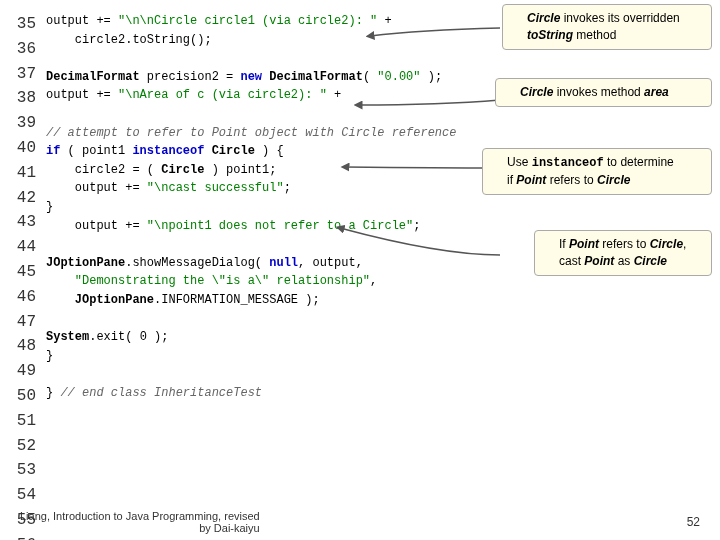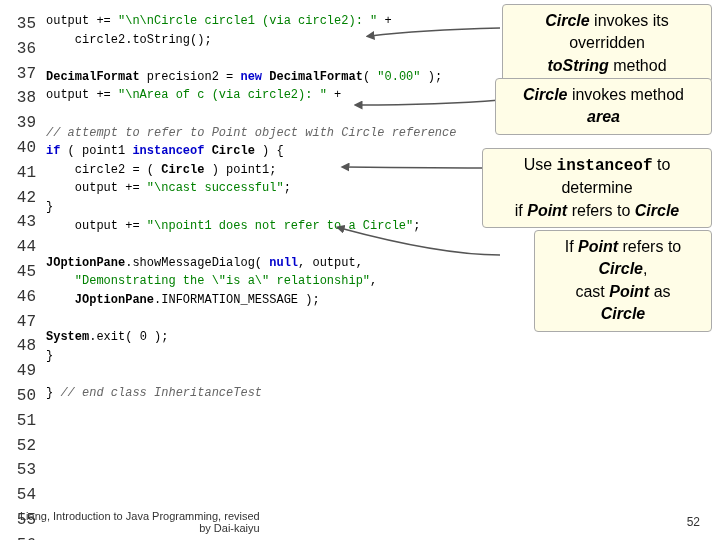--- a/index.html
+++ b/index.html
@@ -50,25 +50,24 @@
     .classname { color: #000; font-weight: bold; text-align: center; }
 
     
     .callout {
       position: absolute;
       background: #fffde7;
       border: 1.5px solid #aaa;
       border-radius: 4px;
       padding: 5px 24px;
       font-family: Arial, sans-serif;
-      font-size: 16px;
+      font-size: 12px;
       line-height: 1.4;
       z-index: 10;
       pointer-events: none;
-      text-align: center;
     }
 
     .callout-1 {
       top: 4px;
       right: 8px;
       width: 210px;
     }
 
     .callout-2 {
       top: 78px;

